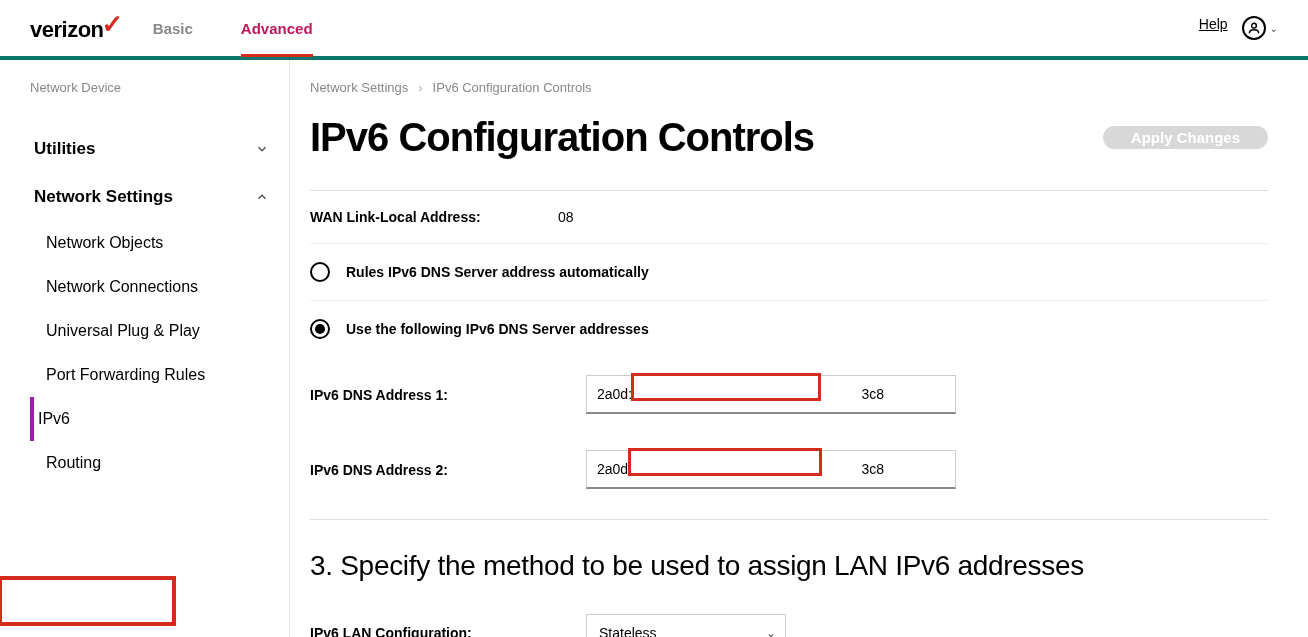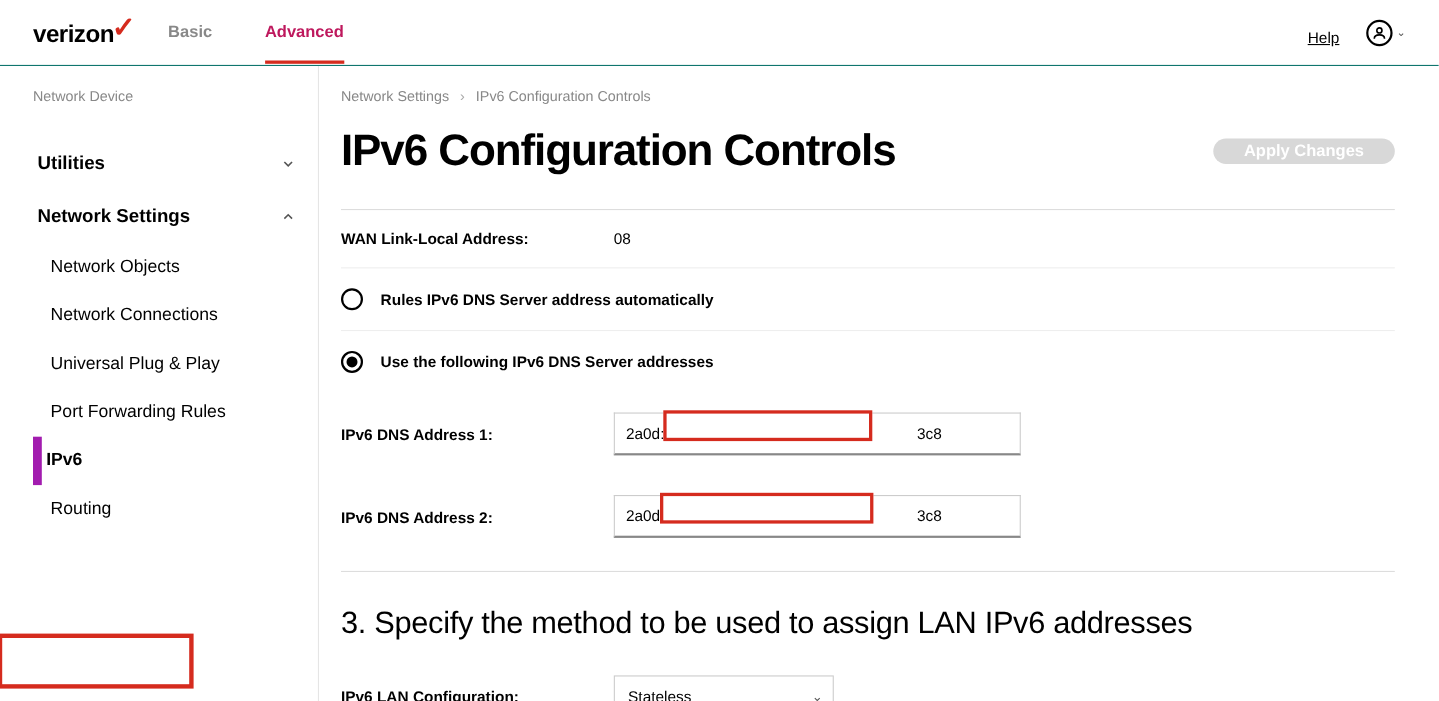--- a/index.html
+++ b/index.html
@@ -1,62 +1,62 @@
 <!DOCTYPE html>
 <html><head>
   <meta charset="utf-8">
   <style>
     * { margin: 0; padding: 0; box-sizing: border-box; }
     body { font-family: -apple-system, BlinkMacSystemFont, "Segoe UI", Arial, sans-serif; background: #fff; color: #000; width: 1308px; }
     
     
-    .header { display: flex; align-items: center; justify-content: space-between; padding: 0 30px; height: 60px; border-bottom: 1px solid #0f766e; }
+    .header { display: flex; align-items: center; justify-content: space-between; padding: 0 30px; height: 60px; border-bottom: 4px solid #0f766e; }
     .header-left { display: flex; align-items: center; gap: 30px; }
     .logo { font-weight: bold; font-size: 22px; letter-spacing: -0.5px; display: flex; align-items: baseline; }
     .logo-check { color: #d52b1e; font-size: 26px; font-weight: bold; margin-left: -2px; transform: translateY(-4px); display:inline-block; }
     .tabs { display: flex; gap: 48px; }
     .tab { font-size: 15px; color: #888; font-weight: bold; padding: 18px 0; cursor: pointer; position: relative; }
     .tab.active { color: #be185d; }
     .tab.active::after { content: ""; position: absolute; bottom: -2px; left: 0; right: 0; height: 3px; background: #d52b1e; }
-    .header-right { display: flex; align-items: flex-end; gap: 24px; }
+    .header-right { display: flex; align-items: flex-start; gap: 14px; }
     .help-link { text-decoration: underline; font-size: 14px; cursor: pointer; }
     .avatar { width: 24px; height: 24px; border: 2px solid #000; border-radius: 50%; display: flex; align-items: center; justify-content: center; cursor: pointer; position:relative;}
     .avatar svg { width: 14px; height: 14px; }
     .avatar-wrap { display:flex; align-items:center; gap:4px; cursor:pointer; }
     .avatar-caret { font-size:10px; color:#555; }
 
     
     .container { display: flex; }
     .sidebar { width: 290px; border-right: 1px solid #e5e5e5; padding: 20px 16px 20px 30px; min-height: 577px; position:relative; }
     .main { flex: 1; padding: 0 40px 20px 20px; }
 
     
     .sidebar-label { font-size: 13px; color: #888; margin-bottom: 8px; }
     .device-select { width: 240px; border: 1px solid #000; padding: 12px 14px; display: flex; justify-content: space-between; align-items: center; font-size: 16px; cursor: pointer; }
     .chevron-down { width: 16px; height: 16px; }
     .menu { margin-top: 30px; }
     .menu-item { display: flex; justify-content: space-between; align-items: center; padding: 14px 4px; font-size: 17px; font-weight: bold; cursor: pointer; }
     .menu-item .chev { width: 14px; height: 14px; color:#555; }
     .submenu { padding-left: 8px; }
     .submenu-item { padding: 13px 4px 13px 8px; font-size: 16px; cursor: pointer; font-weight: 400; }
-    .submenu-item.active { font-weight: 700; border-left: 8px solid #a21caf; padding-left: 4px; margin-left:-8px; }
+    .submenu-item.active { font-weight: 400; border-left: 4px solid #a21caf; padding-left: 4px; margin-left:-8px; }
     .highlight-box { position: absolute; border: 4px solid #d52b1e; pointer-events: none; }
 
     
     .breadcrumb { display: flex; gap: 10px; align-items: center; font-size: 13px; color: #888; padding: 20px 0 10px; }
     .breadcrumb .sep { color: #aaa; }
     .title-row { display: flex; justify-content: space-between; align-items: center; margin: 10px 0 30px; }
     .page-title { font-size: 40px; font-weight: 900; letter-spacing: -1px; }
     .apply-btn { background: #d8d8d8; color: #fff; font-weight: bold; padding: 3px 28px; border-radius: 30px; border: none; font-size: 15px; cursor: pointer; }
     
     .divider-top { border-top: 1px solid #ddd; margin-bottom:0; }
     .divider { border-top: 1px solid #ddd; }
 
     .form-row { display: flex; align-items: center; padding: 18px 0; border-bottom: 1px solid #eee; }
-    .form-row.no-border { border-bottom: none; }
+    .form-row.no-border { border-bottom: none; gap: 28px; }
     .form-label { width: 248px; font-size: 14px; font-weight: bold; flex-shrink:0; }
     .form-value { font-size: 14px; }
     
     .radio-row { display: flex; align-items: center; gap: 16px; padding: 18px 0; border-bottom: 1px solid #eee; }
     .radio { width: 20px; height: 20px; border: 2px solid #000; border-radius: 50%; display: flex; align-items: center; justify-content: center; cursor: pointer; flex-shrink:0; }
     .radio.selected::after { content: ""; width: 10px; height: 10px; background: #000; border-radius: 50%; }
     .radio-label { font-size: 14px; font-weight: bold; }
 
     .dns-input-wrap { position: relative; width: 370px; }
     .dns-input { width: 100%; border: 1px solid #ccc; border-bottom: 2px solid #888; padding: 10px 10px; font-size: 14px; font-family: inherit; }

